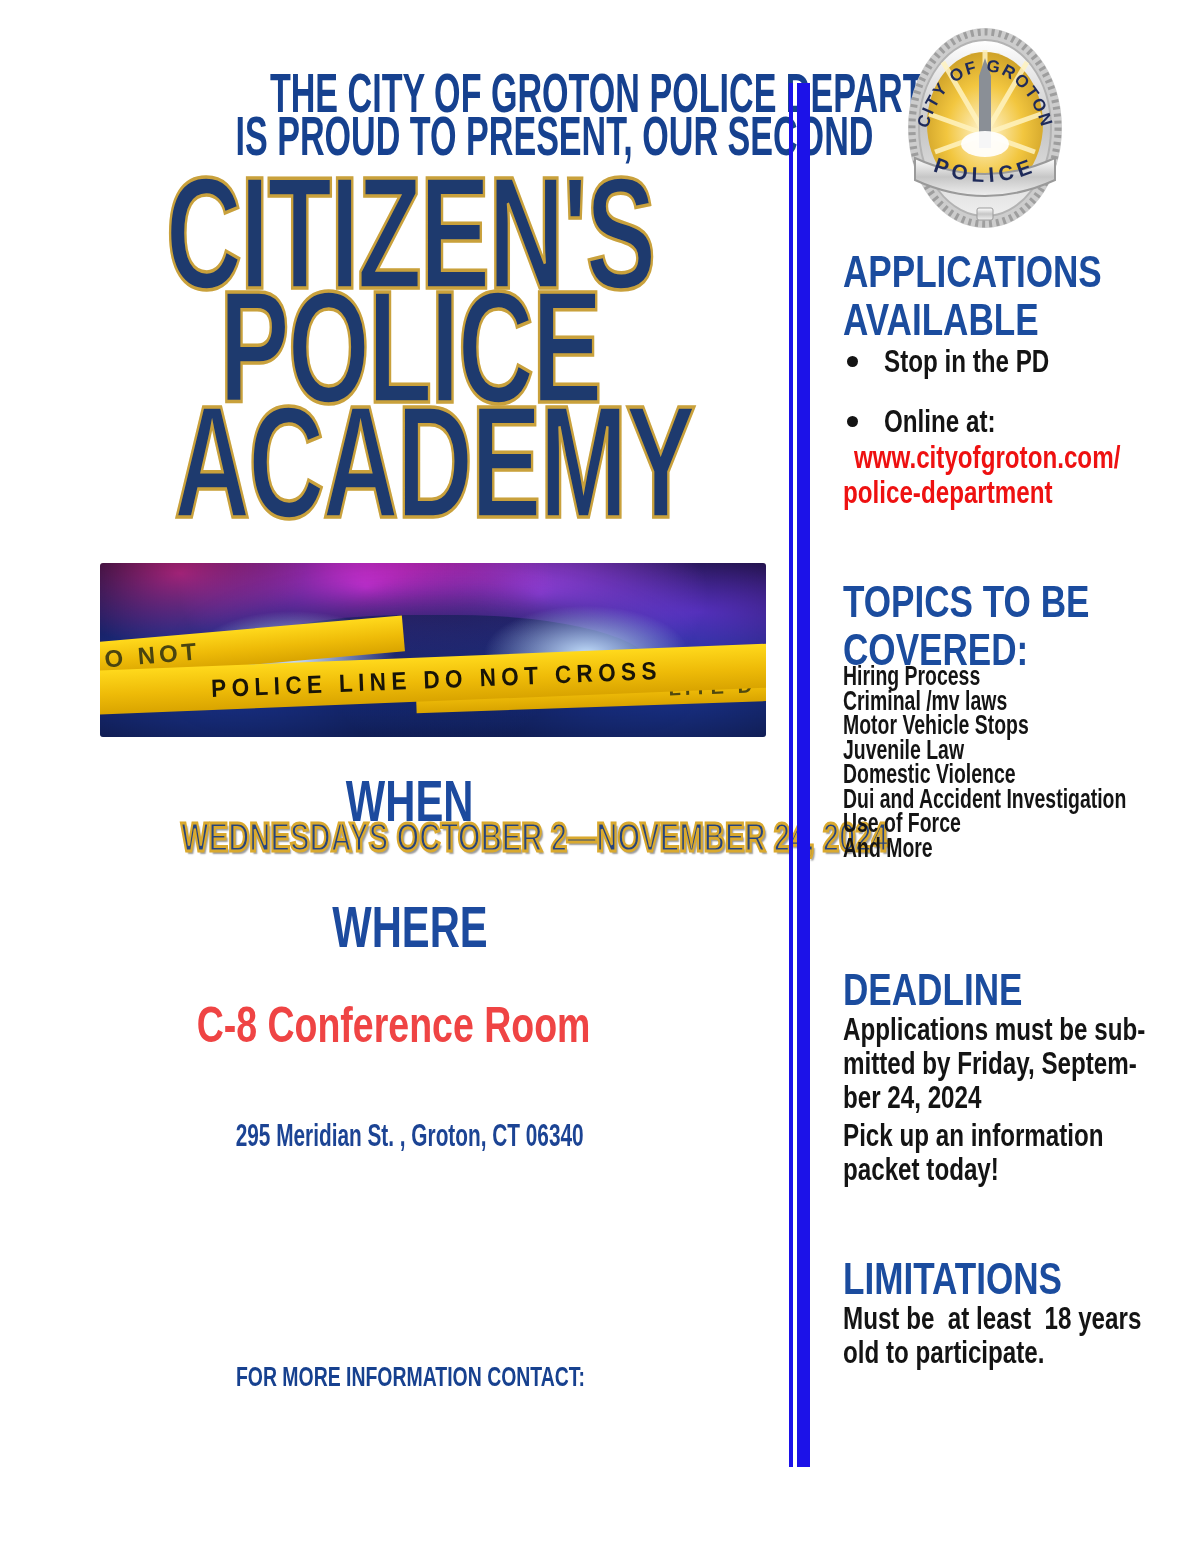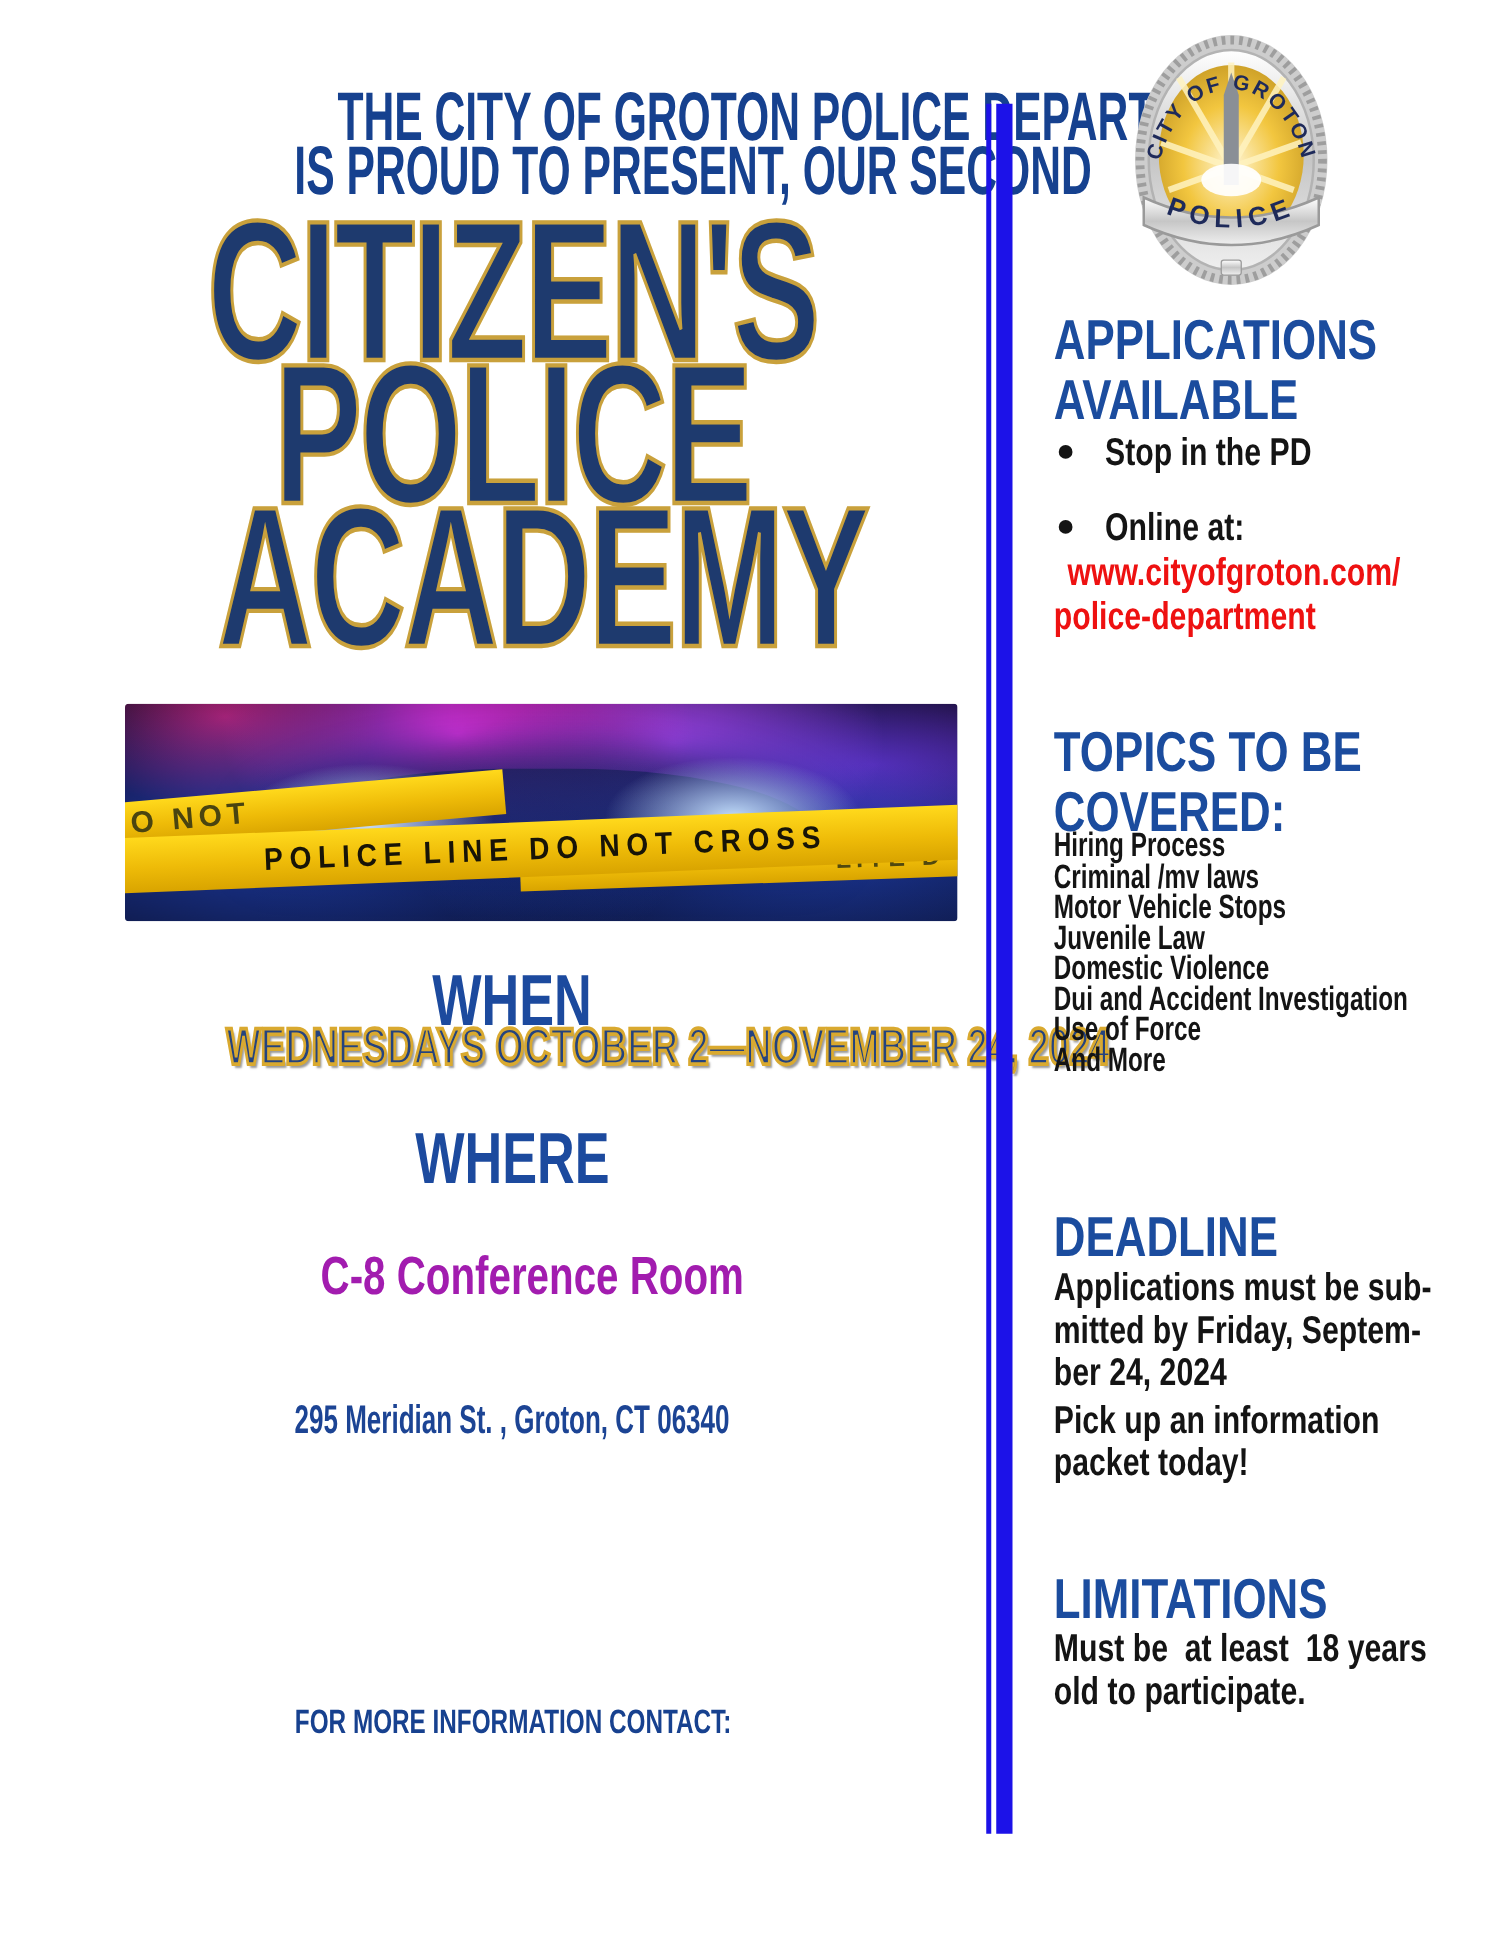--- a/index.html
+++ b/index.html
@@ -46,21 +46,21 @@
   #when-heading{top:772px;} #where-heading{top:898px;}
   #when-heading .cx,#where-heading .cx{transform:scaleX(0.72);transform-origin:50% 0;}
 
   #when-dates{position:absolute;left:40px;top:817px;width:740px;color:#24437f;font-size:41px;line-height:1;}
   #when-dates .cx{transform:scaleX(0.715);transform-origin:50% 0;
      -webkit-text-stroke:3px #d9a92f;text-shadow:3px 3px 2px #9a9a9a;}
 
   #when-time{position:absolute;left:40px;top:861px;width:740px;color:#121212;font-size:47px;line-height:1;}
   #when-time .cx{transform:scaleX(0.68);transform-origin:50% 0;}
 
-  #where-room{position:absolute;left:56px;top:1000px;width:740px;color:#a21caf;font-size:43px;line-height:1;}
+  #where-room{position:absolute;left:24px;top:1000px;width:740px;color:#ef4444;font-size:50px;line-height:1;}
   #where-room .cx{transform:scaleX(0.75);transform-origin:50% 0;}
   #where-building{position:absolute;left:40px;top:1053px;width:740px;color:#121212;font-size:50px;line-height:1;}
   #where-building .cx{transform:scaleX(0.73);transform-origin:50% 0;}
   #where-address{position:absolute;left:40px;top:1119px;width:740px;color:#1c4494;font-size:32px;line-height:1;text-align:center;}
   #where-address .cx{transform:scaleX(0.65);transform-origin:50% 0;}
 
   #contact{position:absolute;left:40px;top:1364px;width:740px;color:#17418f;font-size:27px;line-height:0.98;}
   #contact .cx{transform:scaleX(0.72);transform-origin:50% 0;}
 
   

